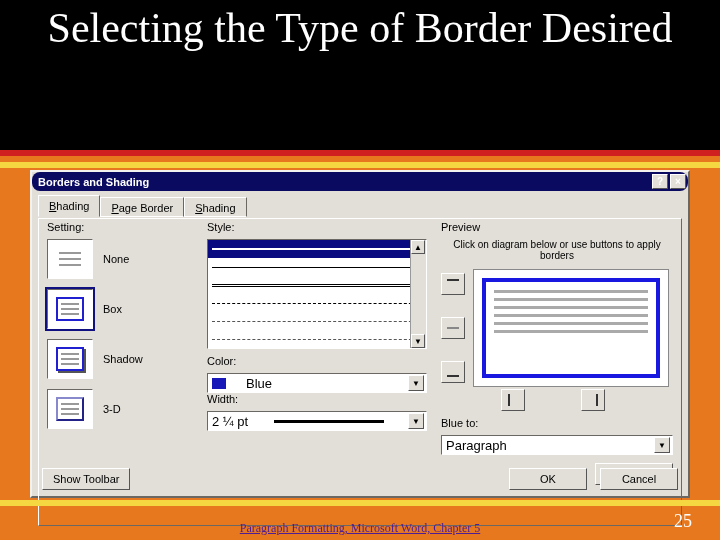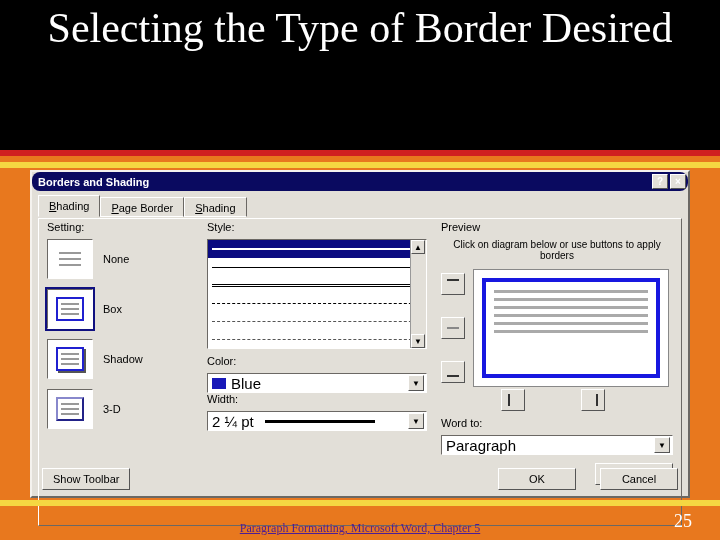--- a/index.html
+++ b/index.html
@@ -40,38 +40,38 @@
   .opt.sel { background:#0a0a80; }
   .opt .rule-solid { border-top:2px solid #000; flex:1; }
   .opt.sel .rule-solid { border-color:#fff; }
   .opt .rule-double { border-top:1px solid #000; border-bottom:1px solid #000; height:3px; flex:1; }
   .opt .rule-dash { border-top:1px dashed #000; flex:1; }
   .opt .rule-dash-sp { border-top:1px dashed #555; flex:1; letter-spacing:3px;}
   .style-list .sb { position:absolute; right:0; top:0; width:16px; height:100%; background:#e2dfd8; border-left:1px solid #999; }
   .sb-btn { width:14px;height:14px;background:#e2dfd8;border:1px solid;border-color:#fff #555 #555 #fff; position:absolute; left:0; display:flex;align-items:center;justify-content:center;font-size:8px;}
   .sb-btn.up{top:0;} .sb-btn.dn{bottom:0;}
   .dropdown { height:20px; border:1px solid; border-color:#6b6864 #fff #fff #6b6864; background:#fff; display:flex;align-items:center; padding:0 2px 0 4px; position:relative; }
-  .dropdown .dv { flex:1; font-size:15px; display:flex;align-items:center;gap:5px; }
+  .dropdown .dv { flex:1; font-size:13px; display:flex;align-items:center;gap:20px; }
   .dropdown .ar { width:16px;height:16px;background:#e2dfd8;border:1px solid;border-color:#fff #555 #555 #fff;display:flex;align-items:center;justify-content:center;font-size:8px; }
   .swatch { width:14px; height:11px; background:#1818b8; display:inline-block; }
   .width-line { border-top:3px solid #000; width:110px; display:inline-block; margin-left:6px;}
 
   .col-preview { position:absolute; left:402px; top:2px; width:232px; }
   .pv-hint { font-size:10px; text-align:center; margin:4px 0 8px 0; padding:0 8px;}
   .pv-area { height:118px; position:relative; display:flex; }
   .edge-btns-v { width:28px; display:flex; flex-direction:column; justify-content:space-between; padding:4px 0;}
   .edge-btn { width:24px;height:22px;background:#e2dfd8;border:1px solid;border-color:#fff #555 #555 #fff; display:flex;align-items:center;justify-content:center; }
   .pv-frame { flex:1; background:#fff; border:1px solid #888; position:relative; padding:8px; margin:0 4px; }
   .pv-doc { width:100%; height:100%; border:4px solid #1818e0; background:#fff; padding:8px; display:flex;flex-direction:column;gap:5px; }
   .pv-doc .tl { height:3px; background:#aaa; }
   .edge-btns-h { display:flex; justify-content:space-around; width:160px; margin-left:32px; margin-top:2px;}
   .apply-row { margin-top:6px; }
   .apply-row .dropdown { width:100%; }
 
-  .bottom-btns { position:absolute; bottom:6px; right:10px; display:flex; gap:24px;border-radius:11px; }
+  .bottom-btns { position:absolute; bottom:6px; right:10px; display:flex; gap:13px;border-radius:11px; }
   .bottom-left { position:absolute; bottom:6px; left:10px; }
   .btn { min-width:78px; height:22px; background:#e2dfd8; border:1px solid; border-color:#fff #555 #555 #fff; font-size:11px; padding:0 10px; display:flex;align-items:center;justify-content:center; }
   .options-btn { position:absolute; right:0; bottom:0; }
 
   .footer-caption { position:absolute; bottom:4px; left:0; width:100%; text-align:center; color:#4c1d95; font-family:"Times New Roman",serif; font-size:12px; text-decoration:underline;}
   .page-num { position:absolute; right:28px; bottom:8px; color:#fff; font-family:"Times New Roman",serif; font-size:18px; }
   .rules-bottom { position:absolute; bottom:34px; left:0; width:100%; }
 </style>
 </head>
 <body>
@@ -225,21 +225,21 @@
               <rect x="1" y="1" width="2" height="12" fill="#333"></rect>
             </svg>
           </div>
         <div class="edge-btn">
             <svg width="12" height="14">
               <rect x="9" y="1" width="2" height="12" fill="#333"></rect>
             </svg>
           </div>
       </div>
       <div class="apply-row">
-        <span class="lbl">Word to:</span>
+        <span class="lbl">Blue to:</span>
         <div class="dropdown">
           <div class="dv">
               <span>Paragraph</span>
             </div>
           <div class="ar">▼</div>
         </div>
         <div style="position:relative;height:26px;margin-top:4px;">
           <div class="btn options-btn">Options...</div>
         </div>
       </div>

